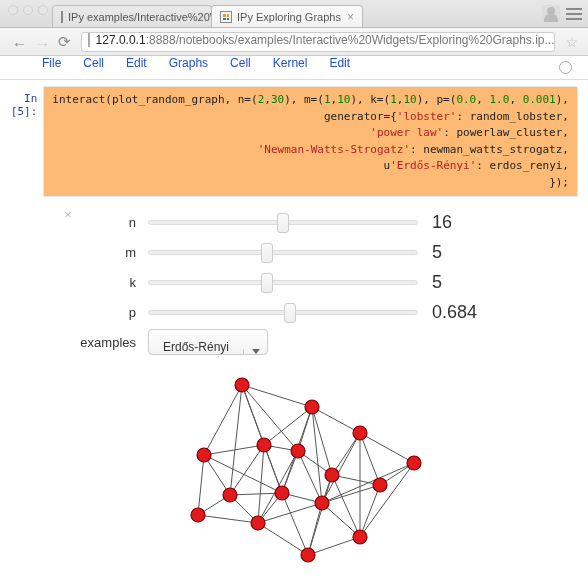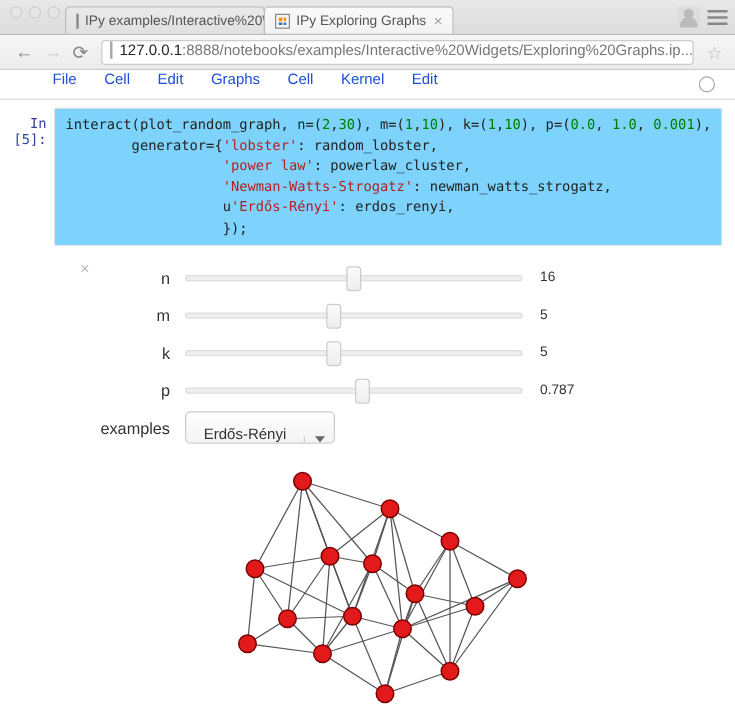--- a/index.html
+++ b/index.html
@@ -143,29 +143,30 @@
   .prompt {
     width: 62px;
     color: #303F9F;
     font-family: Menlo, Monaco, monospace;
     font-size: 11px;
     text-align: right;
     padding: 6px 6px 0 0;
   }
   .codearea {
     flex: 1;
-    background: #7dd3fc;
+    background: #fdba74;
     border: 1px solid #e6e6e6;
     border-radius: 2px;
     padding: 5px 8px;
     font-family: Menlo, Monaco, monospace;
     font-size: 11px;
     line-height: 1.5;
     white-space: pre;
     color: #222;
+    text-align: right;
   }
   .s-str { color: #b22222; }
   .s-num { color: #008000; }
   
   .widgets {
     margin: 10px 0 0 62px;
     position: relative;
   }
   .wclose {
     position: absolute; left: -8px; top: 0;
@@ -189,21 +190,21 @@
     height: 5px; border-radius: 3px;
     background: #eee; border: 1px solid #ddd;
   }
   .thumb {
     position: absolute; top: 1px;
     width: 12px; height: 20px;
     background: linear-gradient(#fafafa,#eee);
     border: 1px solid #ccc; border-radius: 3px;
   }
   .wval {
-    padding-left: 14px; font-size: 11px;
+    padding-left: 14px; font-size: 18px;
   }
   .wselect {
     display: inline-flex; align-items: flex-end;
     border: 1px solid #ccc; border-radius: 4px;
     height: 26px;
     background: linear-gradient(#fff,#f3f3f3);
     overflow: hidden;
   }
   .wselect .slabel {
     padding: 0 14px;
@@ -318,21 +319,21 @@
       </div>
       <div class="wval">5</div>
     </div>
 
     <div class="wrow">
       <div class="wlabel">p</div>
       <div class="wslider">
         <div class="track"></div>
         <div class="thumb" style="left: calc(52.7% - 6px);"></div>
       </div>
-      <div class="wval">0.787</div>
+      <div class="wval">0.684</div>
     </div>
 
     <div class="wrow">
       <div class="wlabel">examples</div>
       <div class="wselect">
         <span class="slabel">Erdős-Rényi</span>
         <span class="sarrow">
             <span class="caret"></span>
           </span>
       </div>

